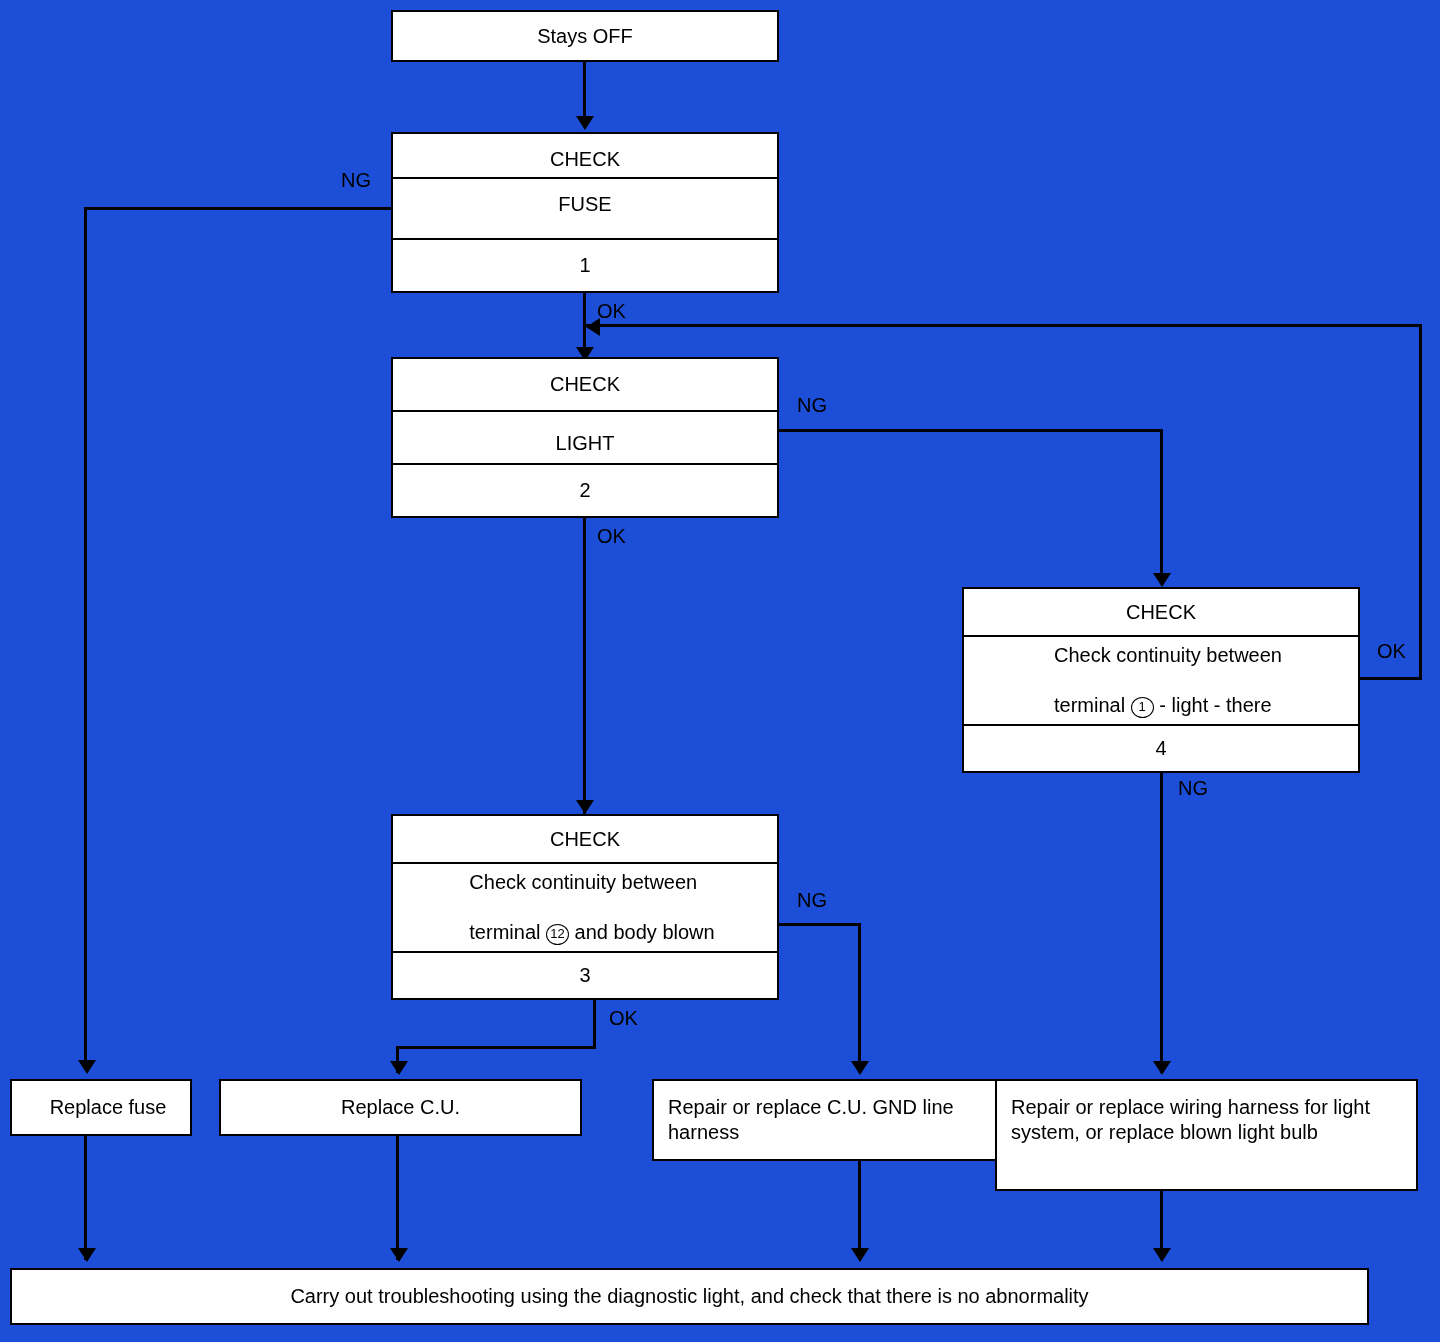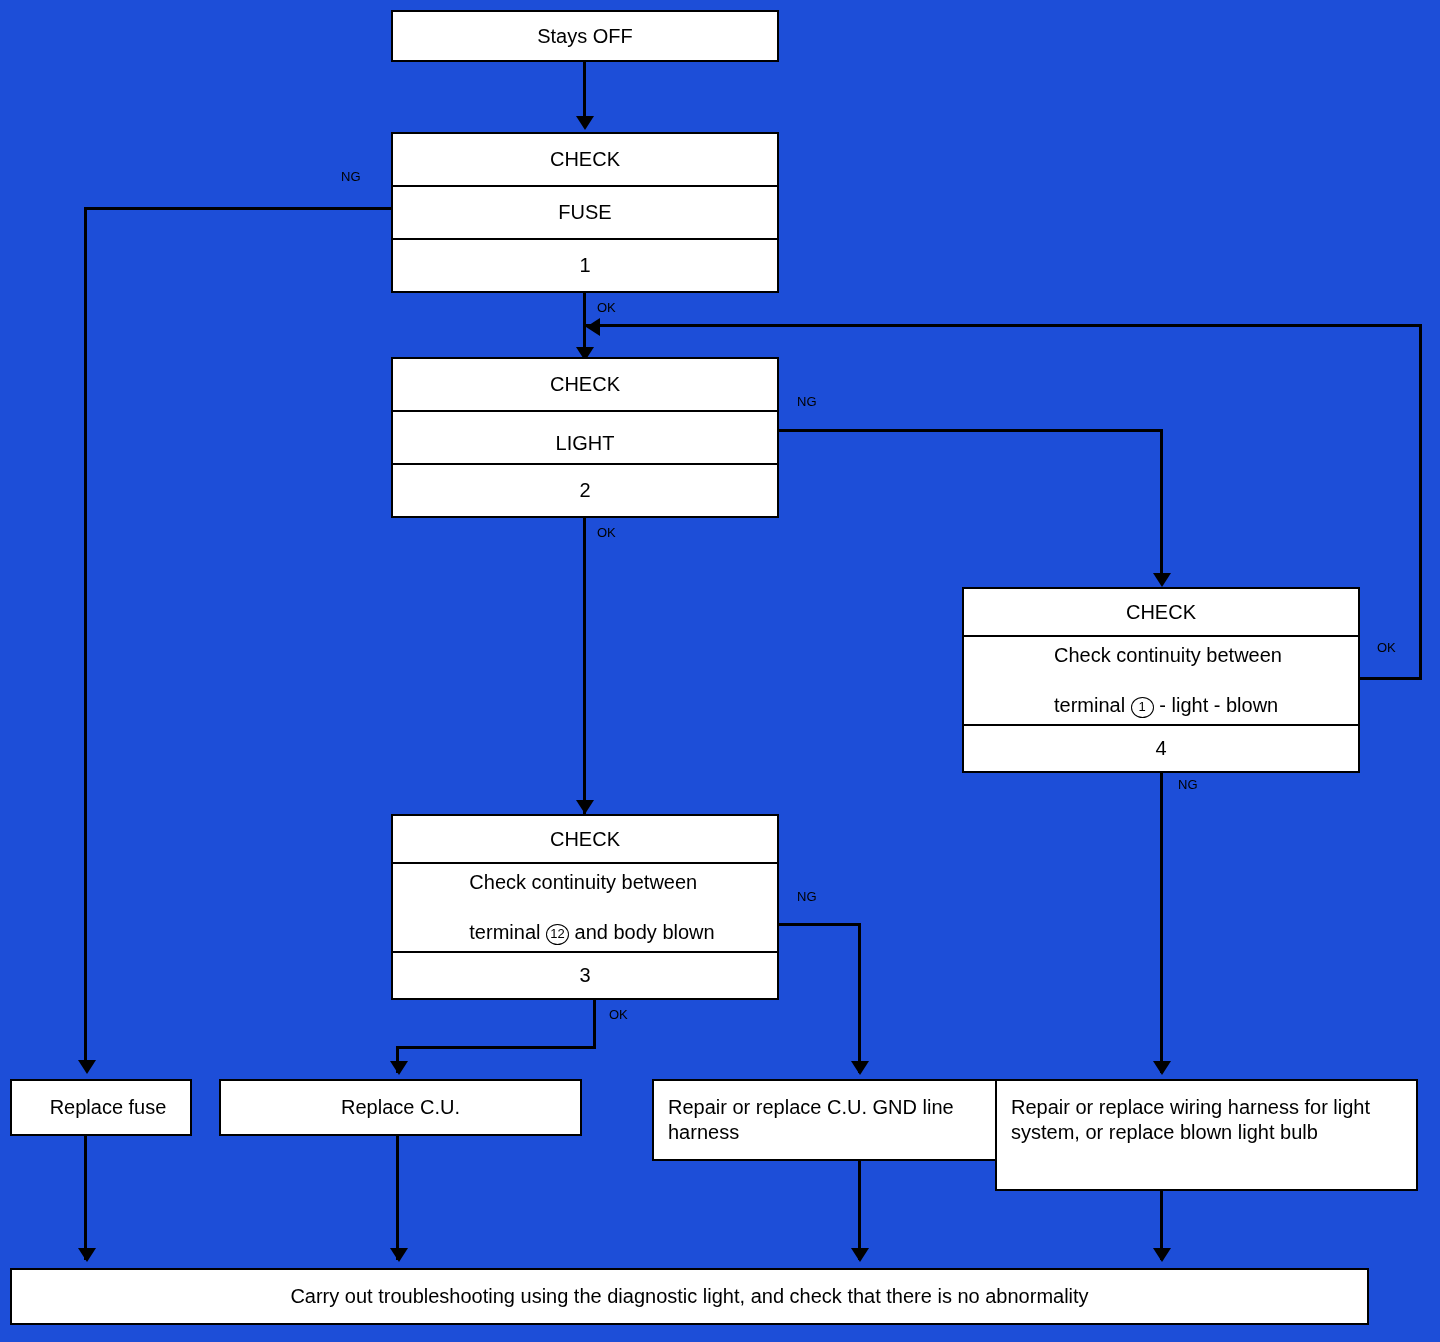--- a/index.html
+++ b/index.html
@@ -35,21 +35,21 @@
     white-space: pre-line;
   }
   .cell.divider-top { border-top: 2px solid #000; }
   .cell.left {
     justify-content: center;
     padding-left: 14px;
     text-align: left;
   }
   .edge-label {
     position: absolute;
-    font-size: 13px;
+    font-size: 20px;
     line-height: 1;
     white-space: nowrap;
   }
   .seg {
     position: absolute;
     background: #000;
   }
   .arrowhead {
     position: absolute;
     width: 0;
@@ -86,21 +86,21 @@
 
   <div class="box" style="left:391px; top:10px; width:388px; height:52px;">
     <div class="cell" style="left:0; top:0; right:0; bottom:0;">Stays OFF</div>
   </div>
 
   <div class="seg" style="left:583px; top:62px; width:3px; height:56px;"></div>
   <div class="arrowhead down" style="left:576px; top:116px;"></div>
 
   <div class="box" style="left:391px; top:132px; width:388px; height:161px;">
     <div class="cell" style="left:0; top:0; right:0; height:51px;">CHECK</div>
-    <div class="cell divider-top" style="left:0; top:51px; right:0; height:53px;">FUSE</div>
+    <div class="cell divider-top" style="left:0; top:43px; right:0; height:53px;">FUSE</div>
     <div class="cell divider-top" style="left:0; top:104px; right:0; bottom:0;">1</div>
   </div>
 
   <div class="edge-label" style="left:341px; top:170px;">NG</div>
   <div class="seg" style="left:84px; top:207px; width:309px; height:3px;"></div>
   <div class="seg" style="left:84px; top:207px; width:3px; height:855px;"></div>
   <div class="arrowhead down" style="left:78px; top:1060px;"></div>
 
   <div class="edge-label" style="left:597px; top:301px;">OK</div>
   <div class="seg" style="left:583px; top:293px; width:3px; height:68px;"></div>
@@ -119,21 +119,21 @@
 
   <div class="edge-label" style="left:597px; top:526px;">OK</div>
   <div class="seg" style="left:583px; top:518px; width:3px; height:296px;"></div>
   <div class="arrowhead down" style="left:576px; top:800px;"></div>
 
   <div class="box" style="left:962px; top:587px; width:398px; height:186px;">
     <div class="cell" style="left:0; top:0; right:0; height:46px;">CHECK</div>
     <div class="cell left divider-top" style="left:0; top:46px; right:0; height:89px;">
       <div>
         <div>Check continuity between</div>
-        <div><span>terminal </span><span class="circled">1</span><span> - light - blown</span></div>
+        <div><span>terminal </span><span class="circled">1</span><span> - light - there</span></div>
       </div>
     </div>
     <div class="cell divider-top" style="left:0; top:135px; right:0; bottom:0;">4</div>
   </div>
 
   <div class="edge-label" style="left:1377px; top:641px;">OK</div>
   <div class="seg" style="left:1360px; top:677px; width:62px; height:3px;"></div>
   <div class="seg" style="left:1419px; top:324px; width:3px; height:356px;"></div>
   <div class="seg" style="left:586px; top:324px; width:836px; height:3px;"></div>
   <div class="arrowhead left" style="left:586px; top:318px;"></div>

